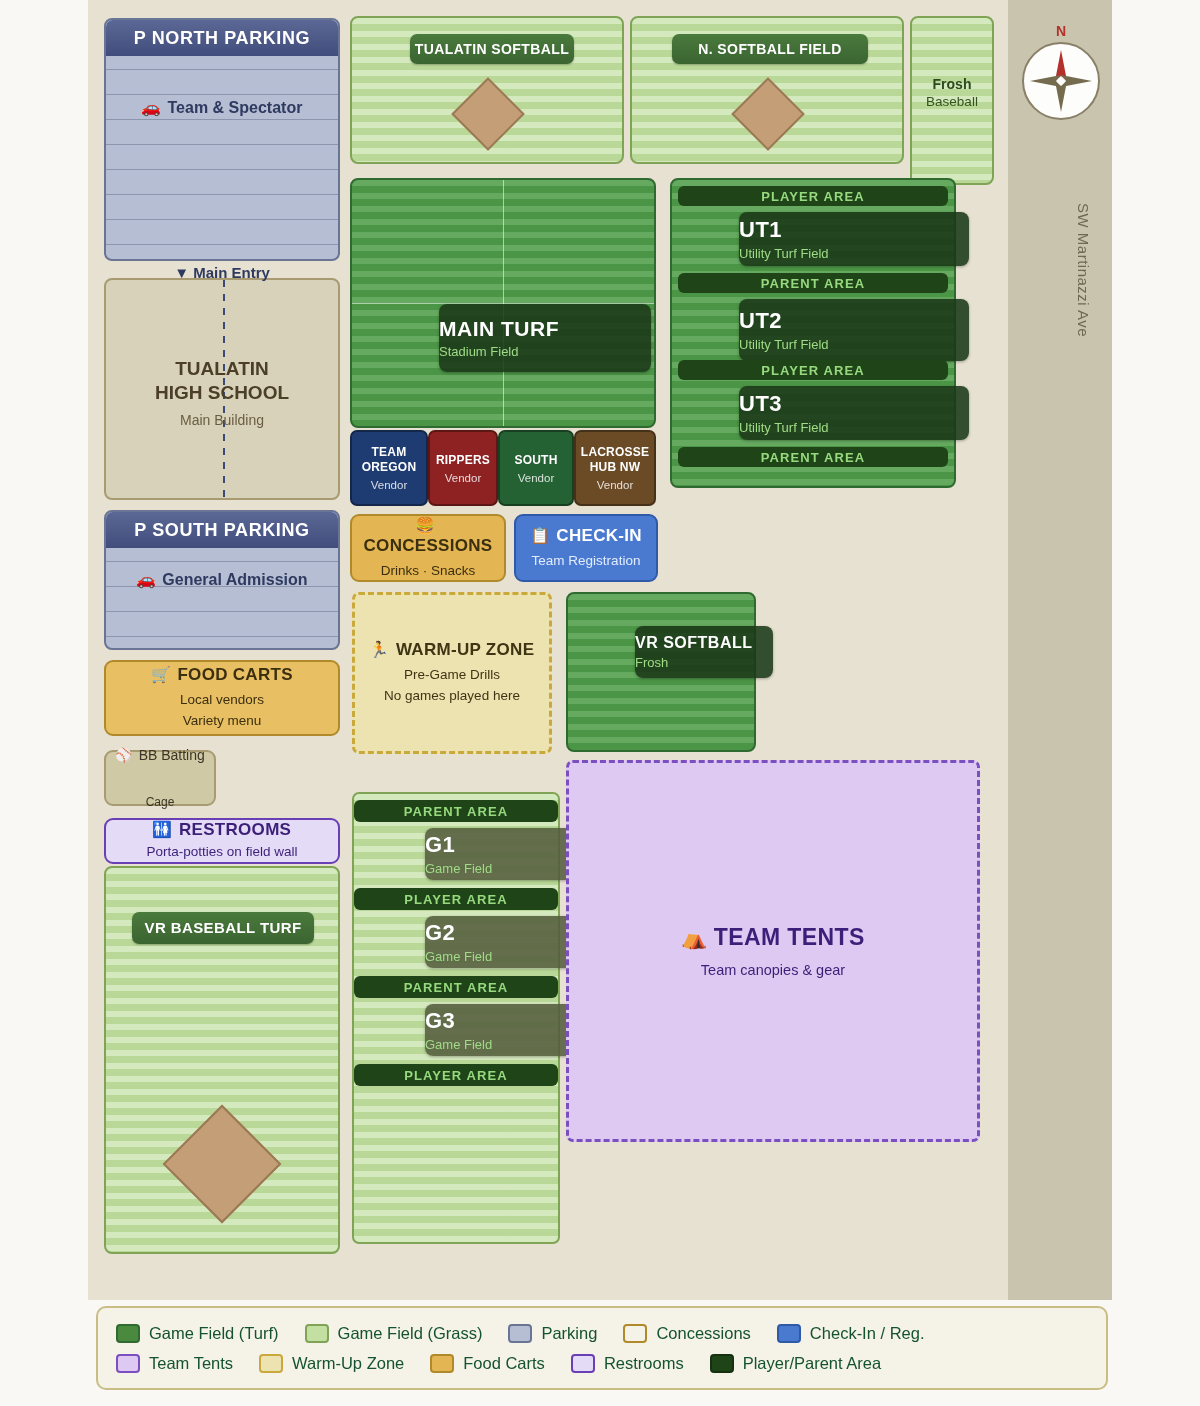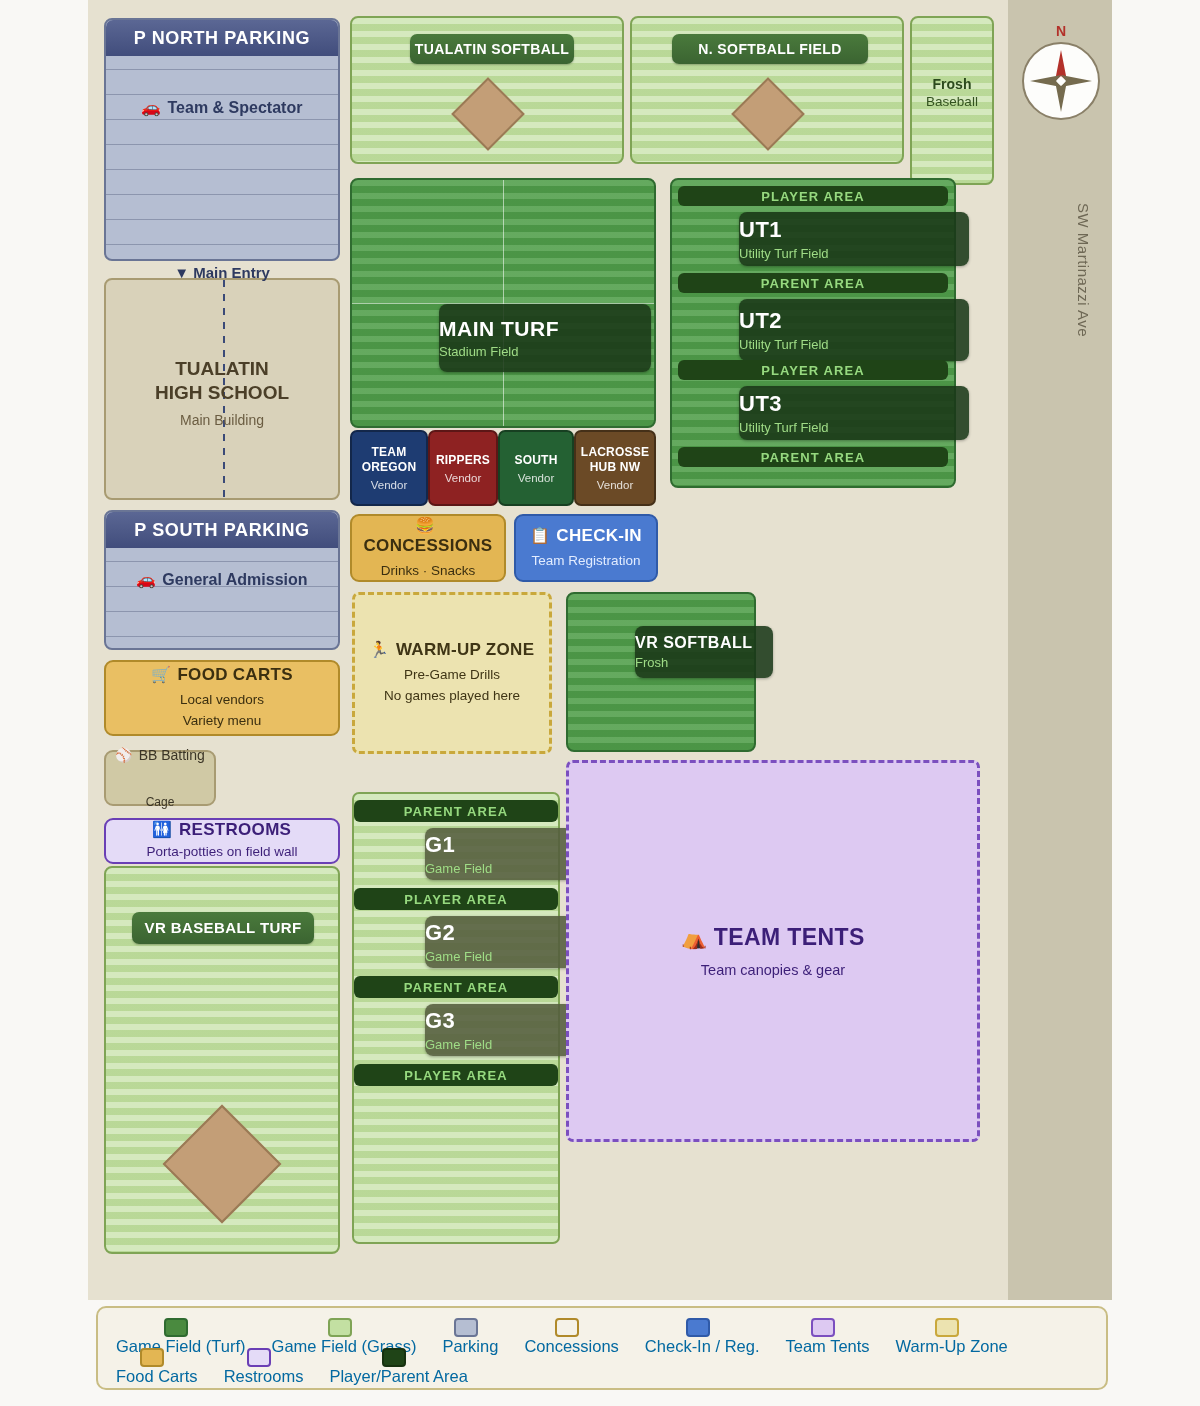--- a/index.html
+++ b/index.html
@@ -136,21 +136,21 @@
     background: #f5f2e8;
     border: 2px solid #c9bd84;
     border-radius: 10px;
     padding: 12px 18px;
     display: flex; flex-wrap: wrap;
     align-content: center;
   }
   .lg-item {
     display: flex; align-items: center;
     height: 30px; margin-right: 26px;
-    font-size: 16.5px; color: #0369a1; flex-direction: column;
+    font-size: 16.5px; color: #14532d;
   }
   .lg-sw {
     width: 24px; height: 19px; border-radius: 4px;
     margin-right: 9px; flex: none;
   }
 </style>
 </head>
 <body>
 
 <div id="map-canvas"></div>

